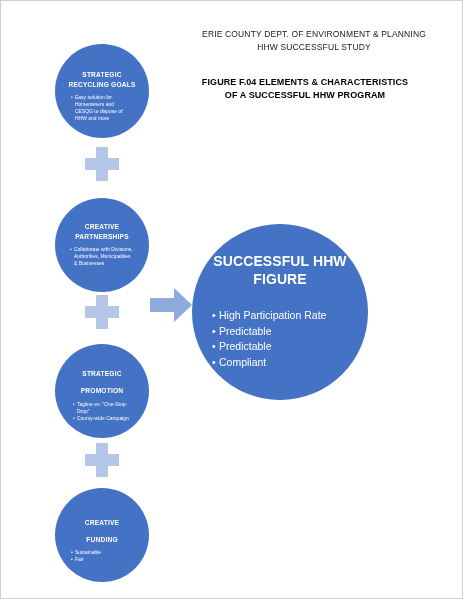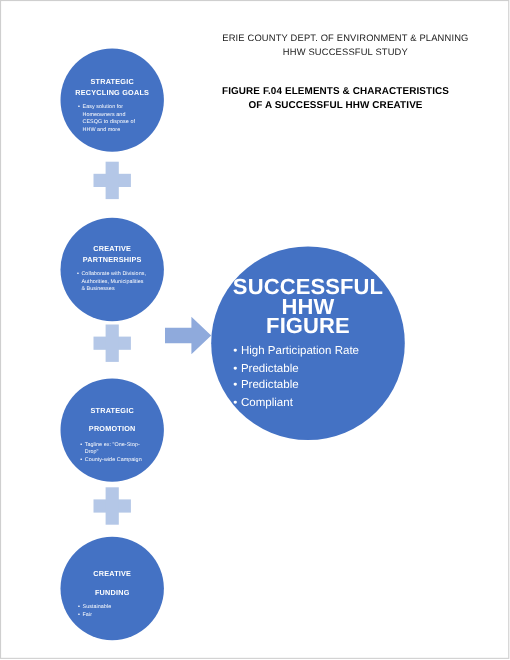--- a/index.html
+++ b/index.html
@@ -114,29 +114,29 @@
     border-radius: 50%;
     background: #4472C4;
     color: #ffffff;
     box-sizing: border-box;
     padding-top: 28px;
     display: flex;
     flex-direction: column;
     align-items: center;
   }
   #main-circle-title {
-    font-size: 20px;
+    font-size: 14px;
     font-weight: bold;
     line-height: 18px;
     text-align: center;
     width: 140px;
     letter-spacing: 0.1px;
   }
   #main-bullets {
-    margin: 6px 0 0 0;
+    margin: 20px 0 0 0;
     padding: 0;
     list-style: none;
     width: 136px;
     text-align: left;
   }
   #main-bullets li {
     font-size: 10.5px;
     line-height: 15.5px;
     position: relative;
     padding-left: 7px;
@@ -192,21 +192,21 @@
 </head>
 <body>
 
 <div id="header-block">
   <div class="hdr-line">ERIE COUNTY DEPT. OF ENVIRONMENT &amp; PLANNING</div>
   <div class="hdr-line">HHW SUCCESSFUL STUDY</div>
 </div>
 
 <div id="figure-title-block">
   <div class="fig-line">FIGURE F.04 ELEMENTS &amp; CHARACTERISTICS</div>
-  <div class="fig-line">OF A SUCCESSFUL HHW CREATIVE</div>
+  <div class="fig-line">OF A SUCCESSFUL HHW PROGRAM</div>
 </div>
 
 <div class="small-circle" id="circle-recycling-goals">
   <div class="sc-title">
     <span>STRATEGIC</span><br>
     <span>RECYCLING GOALS</span>
   </div>
   <ul class="sc-bullets">
     <li>Easy solution for Homeowners and CESQG to dispose of HHW and more</li>
   </ul>

